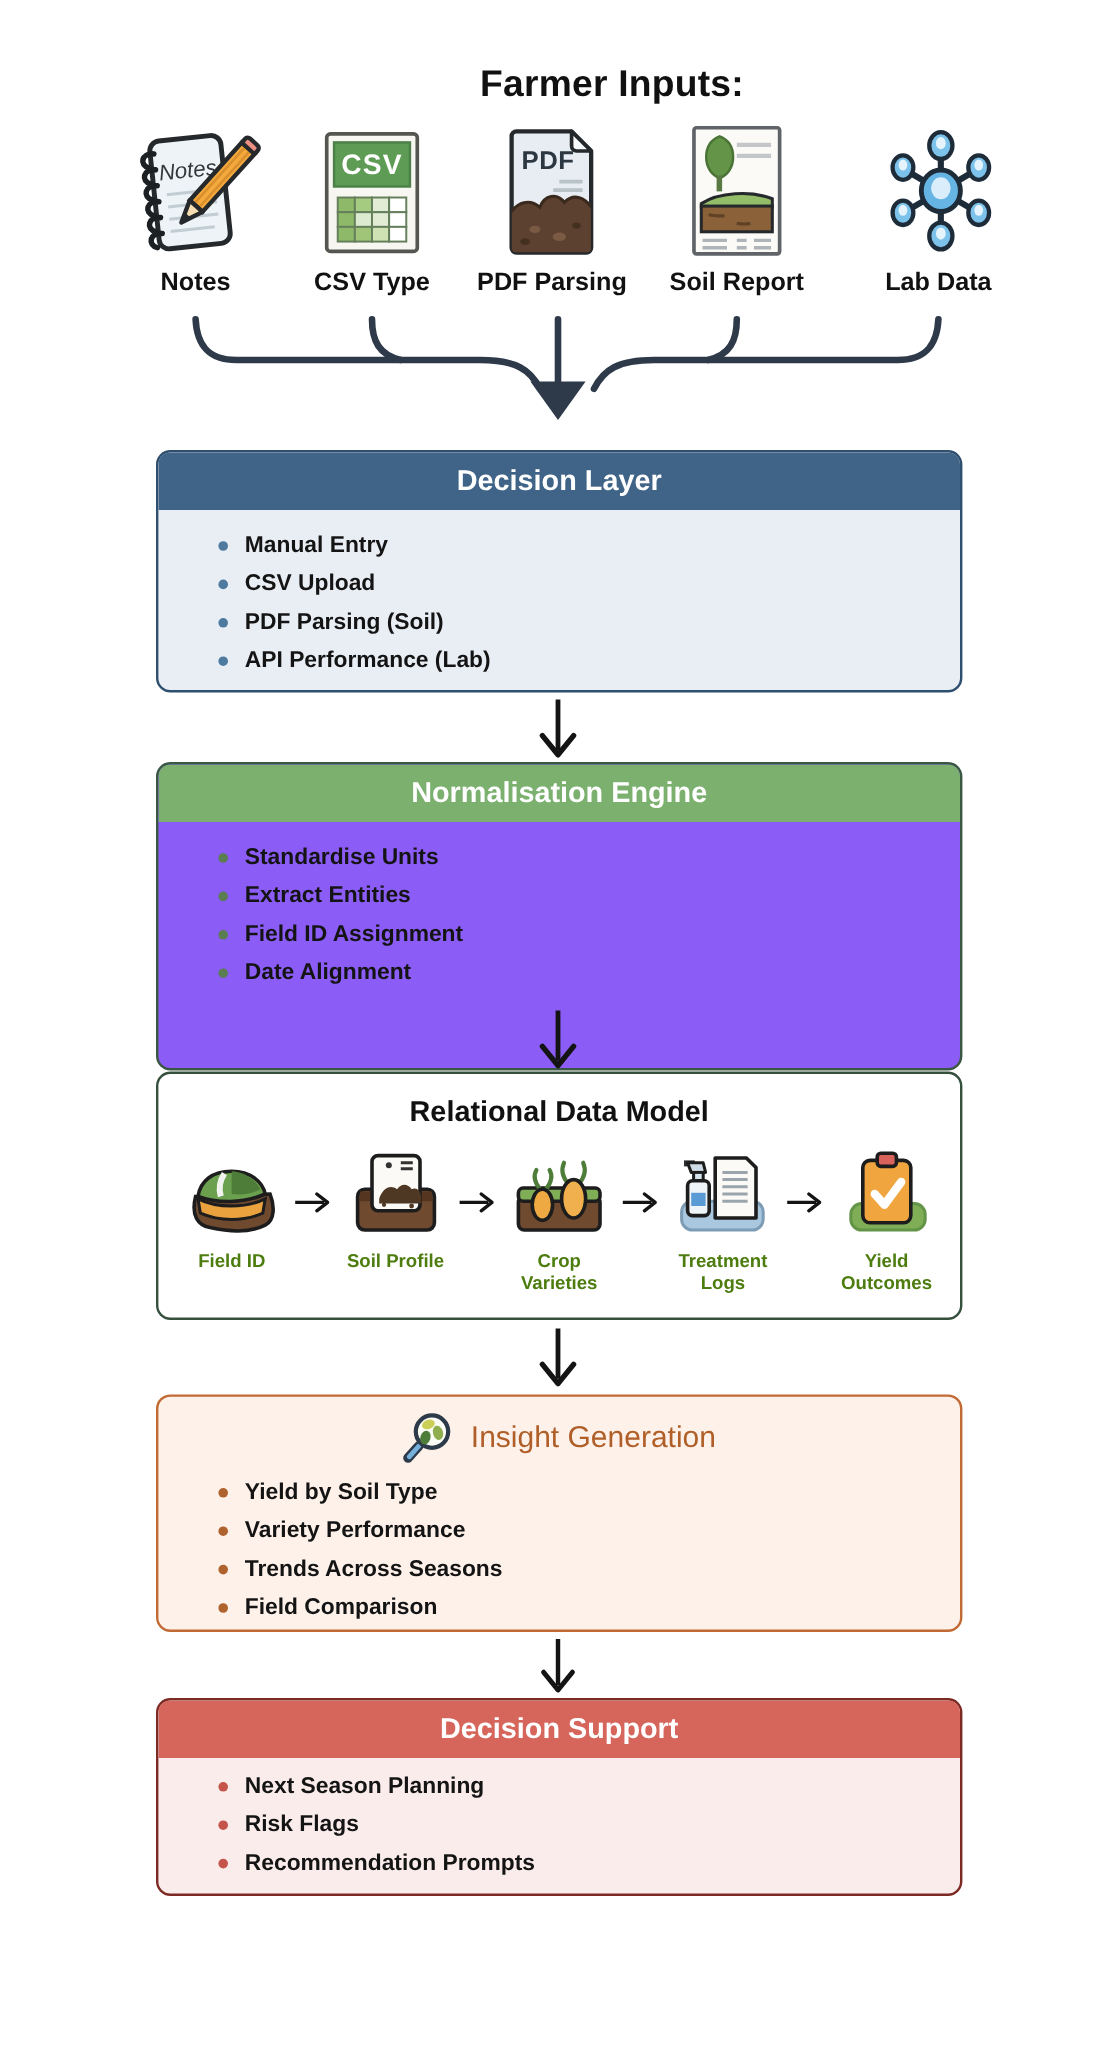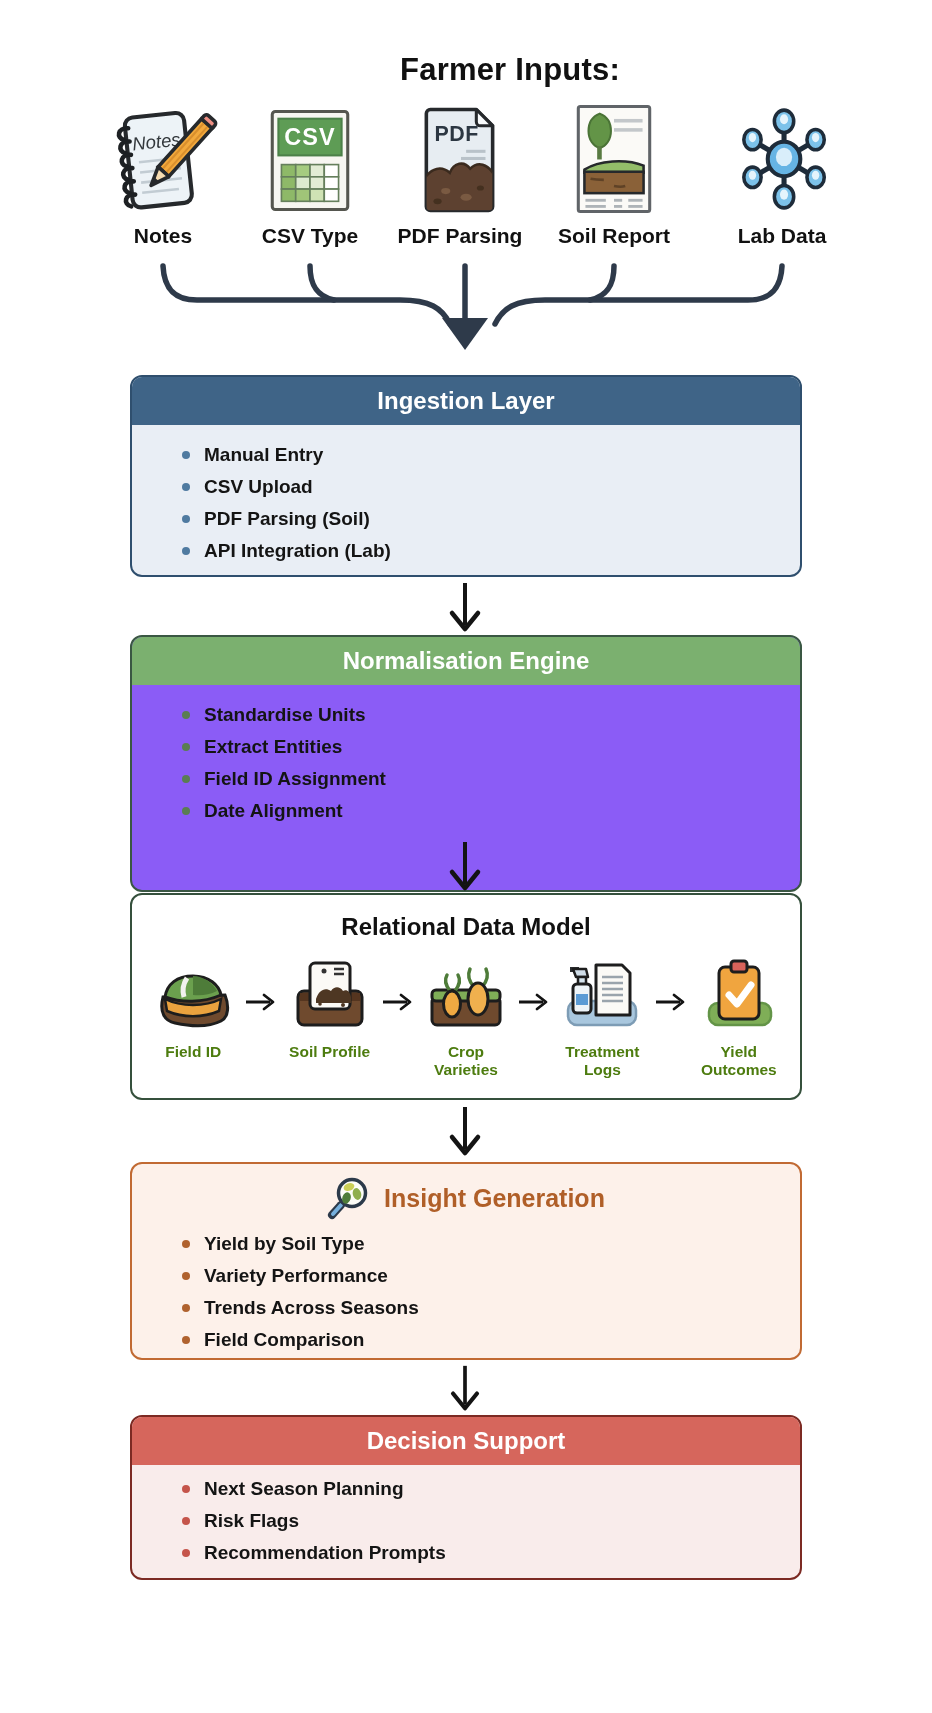--- a/index.html
+++ b/index.html
@@ -41,21 +41,21 @@
   .entities{position:absolute;top:62px;left:10px;right:10px;display:flex;
             justify-content:center;align-items:flex-start;}
   .entity{width:116px;text-align:center;}
   .entity-icon{height:80px;display:flex;align-items:flex-end;justify-content:center;}
   .entity-label{margin-top:6px;font-size:15.5px;font-weight:bold;color:#4d7c0f;}
   .entity-arrow{margin-top:36px;flex:none;}
 
   .stage-insight{top:1162px;height:198px;border:2.5px solid #c16a33;background:#fdf1ea;}
   .insight-header{display:flex;align-items:center;justify-content:center;gap:9px;
                   margin-top:12px;height:44px;}
-  .insight-title{font-size:25px;font-weight:bold;color:#b05f28;}
+  .insight-title{font-size:25px;font-weight:normal;color:#b05f28;}
   .stage-insight ul{margin-top:8px;}
   .stage-insight .dot{background:#b0622e;}
 
   .stage-decision{top:1415px;height:165px;border:2.5px solid #7c2a23;background:#f9eceb;}
   .stage-decision .stage-header{background:#d6665c;}
   .stage-decision .dot{background:#c5544a;}
   .stage-decision ul{margin-top:8px;}
 
   .flow-arrow{position:absolute;left:445px;}
 </style>
@@ -210,37 +210,37 @@
       <path d="M163,8 c1,20 9,34 34,34 h203 c30,0 42,8 50,24"></path>
       <path d="M310,8 c0,18 6,30 24,34"></path>
       <path d="M782,8 c-1,20 -9,34 -34,34 h-203 c-30,0 -42,8 -50,24"></path>
       <path d="M614,8 c0,18 -6,30 -24,34"></path>
       <path d="M465,8 v56"></path>
     </g>
     <path d="M465,92 L442,60 L488,60 z" fill="#2e3a4a"></path>
   </svg>
 
   <section class="stage stage-ingestion">
-    <header class="stage-header">Ingestion Layer</header>
+    <header class="stage-header">Decision Layer</header>
     <ul>
       <li>
           <span class="dot"></span>
           <span>Manual Entry</span>
         </li>
       <li>
           <span class="dot"></span>
           <span>CSV Upload</span>
         </li>
       <li>
           <span class="dot"></span>
           <span>PDF Parsing (Soil)</span>
         </li>
       <li>
           <span class="dot"></span>
-          <span>API Integration (Lab)</span>
+          <span>API Performance (Lab)</span>
         </li>
     </ul>
   </section>
 
   <svg class="flow-arrow" style="top:581px;" width="40" height="52" viewBox="0 0 40 52">
     <line x1="20" y1="2" x2="20" y2="44" stroke="#141414" stroke-width="4"></line>
     <path d="M7,32 L20,48 L33,32" fill="none" stroke="#141414" stroke-width="4.5" stroke-linecap="round" stroke-linejoin="round"></path>
   </svg>
 
   <section class="stage stage-normalisation">

